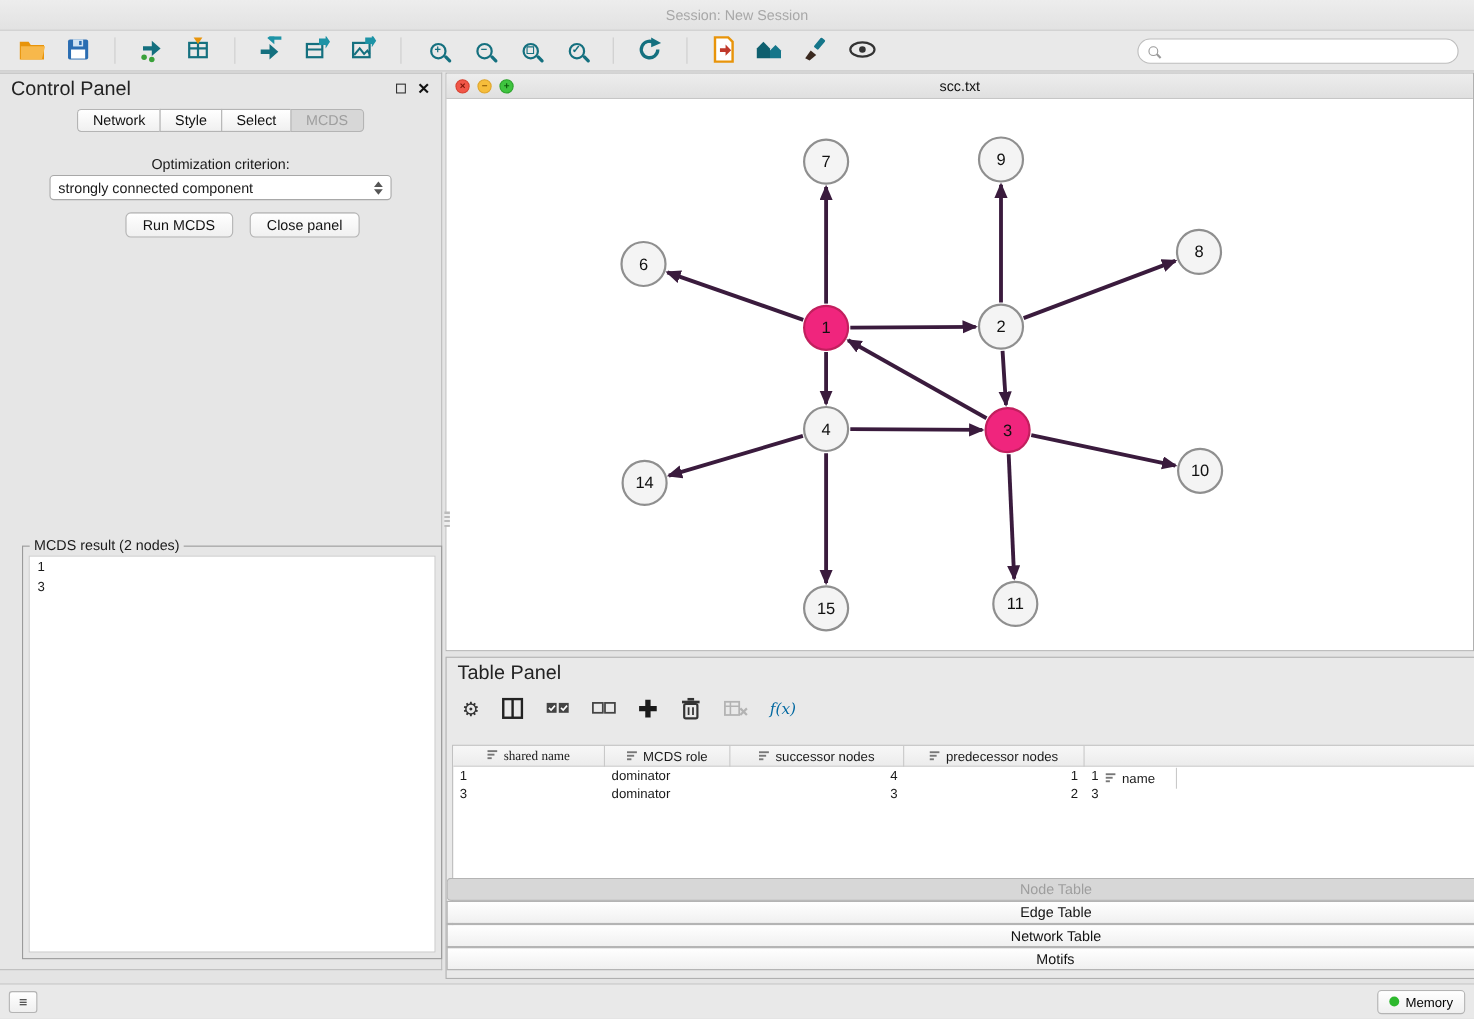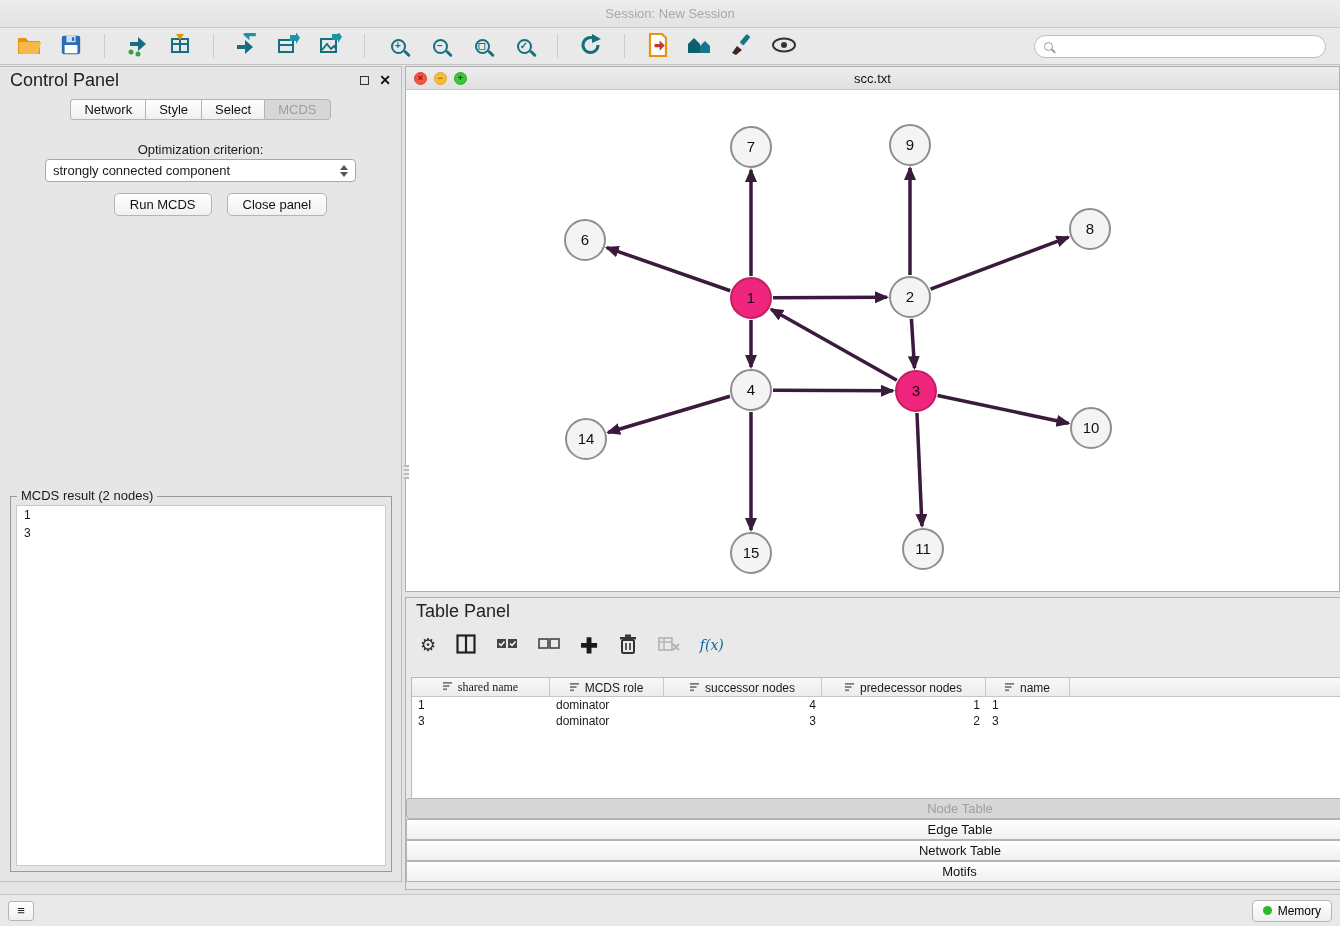--- a/index.html
+++ b/index.html
@@ -66,21 +66,21 @@
   }
   .dd-arrows { margin-left:auto; display:flex; flex-direction:column; gap:2px; }
   .dd-arrows .up { width:0; height:0; border-left:4px solid transparent; border-right:4px solid transparent; border-bottom:5px solid #555; }
   .dd-arrows .down { width:0; height:0; border-left:4px solid transparent; border-right:4px solid transparent; border-top:5px solid #555; }
   .btnrow { position:absolute; left:0; top:126px; width:100%; display:flex; justify-content:center; gap:15px;padding-left:40px; }
   .btn {
     height:23px; padding:0 15px; font-size:13px; font-family:"Liberation Sans",sans-serif;
     background:linear-gradient(#ffffff,#f0f0f0); border:1px solid #b4b4b4; border-radius:5px; cursor:default; color:#111;
   }
   .groupbox {
-    position:absolute; left:10px; top:429px; width:382px; height:376px;
+    position:absolute; left:20px; top:429px; width:382px; height:376px;
     border:1px solid #9a9a9a;
   }
   .groupbox legend-t {
     position:absolute; top:-9px; left:6px; background:#e6e6e6; padding:0 4px; font-size:13px; display:inline-block;
   }
   .result-list {
     position:absolute; left:5px; right:5px; top:8px; bottom:5px;
     background:#fff; border:1px solid #c9c9c9; overflow:hidden;
     font-size:12px;
   }
@@ -467,21 +467,21 @@
           <span>successor nodes</span>
         </div>
         <div class="th" style="width: 164px; align-items: center;">
           <span><svg width="10" height="10" viewBox="0 0 10 10">
               <rect x="0" y="1" width="9" height="1.7" fill="#777"></rect>
               <rect x="0" y="4.2" width="6.5" height="1.7" fill="#777"></rect>
               <rect x="0" y="7.4" width="4" height="1.7" fill="#777"></rect>
             </svg></span>
           <span>predecessor nodes</span>
         </div>
-        <div class="th" style="width: 84px;">
+        <div class="th" style="width: 84px; margin-top: 20px;">
           <span><svg width="10" height="10" viewBox="0 0 10 10">
               <rect x="0" y="1" width="9" height="1.7" fill="#777"></rect>
               <rect x="0" y="4.2" width="6.5" height="1.7" fill="#777"></rect>
               <rect x="0" y="7.4" width="4" height="1.7" fill="#777"></rect>
             </svg></span>
           <span>name</span>
         </div>
       </div>
     <div id="table-body">
         <div class="tr">

